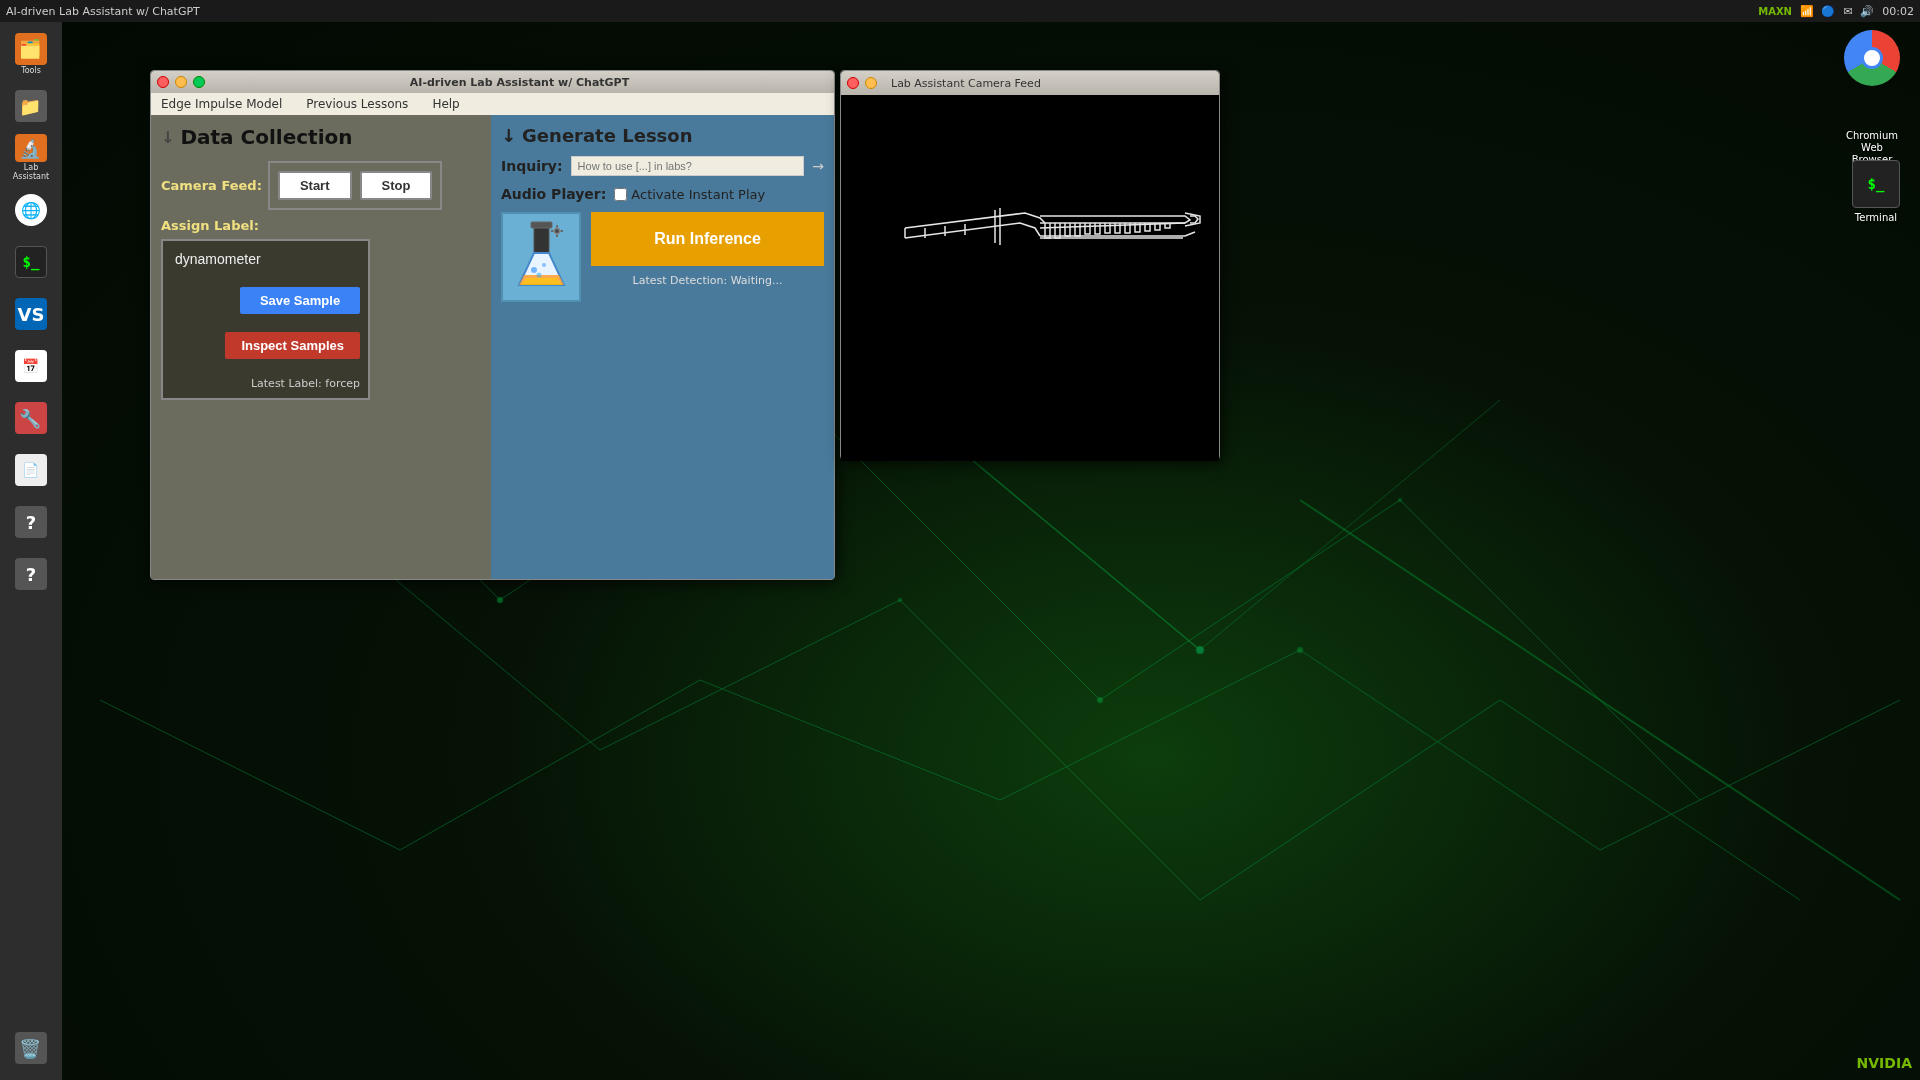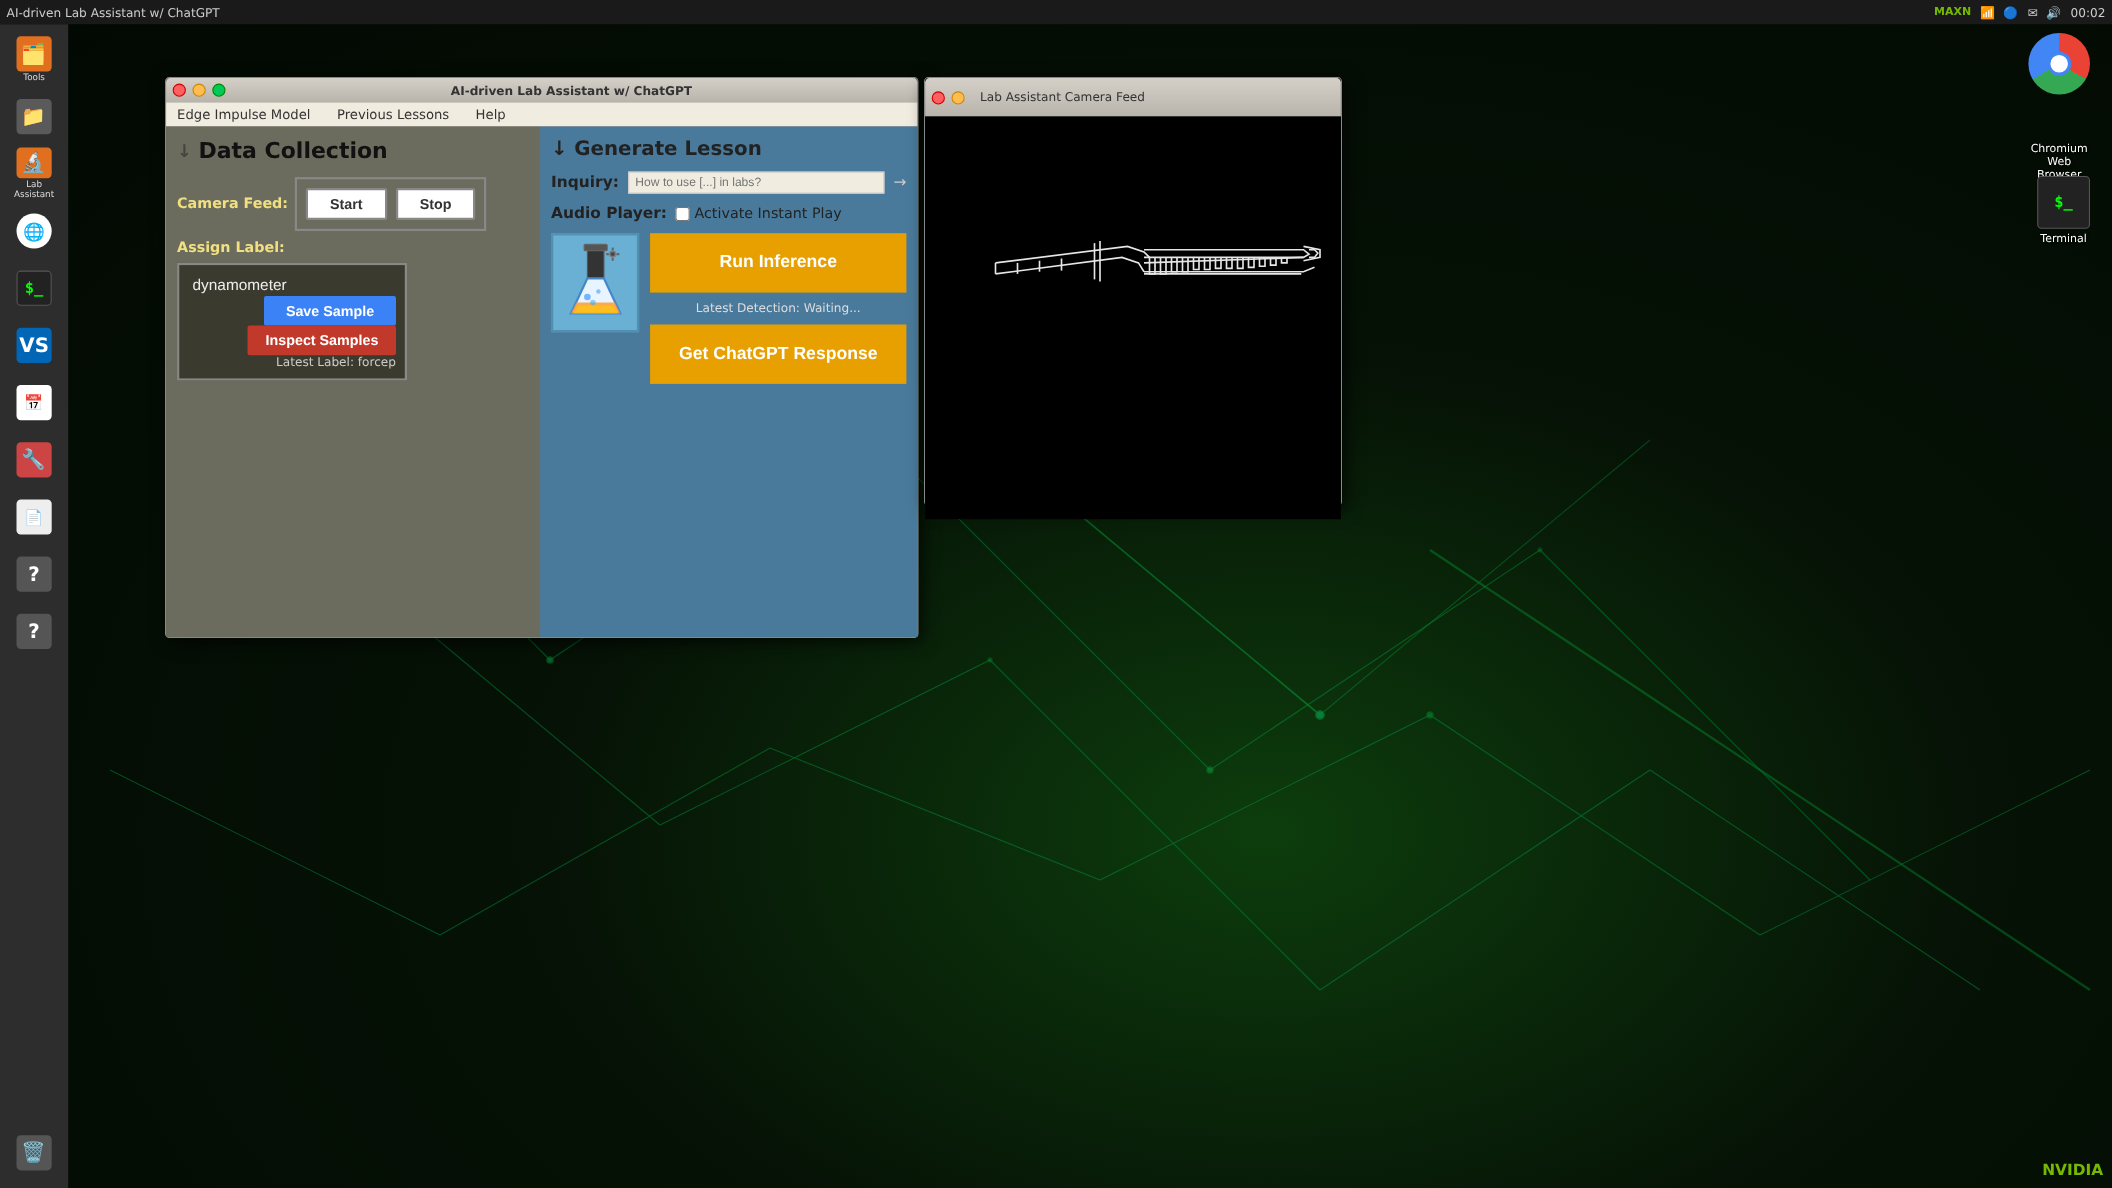--- a/index.html
+++ b/index.html
@@ -269,21 +269,21 @@
       flex-direction: column;
     }
 
     .assign-box {
       flex: 1;
       background: #3a3a2e;
       border: 2px solid #888;
       padding: 8px;
       display: flex;
       flex-direction: column;
-      gap: 0;
+      gap: 18px;
     }
 
     .label-input {
       background: #3a3a2e;
       border: none;
       color: #eee;
       font-size: 14px;
       width: 100%;
       outline: none;
       padding: 2px 4px;
@@ -444,21 +444,21 @@
       width: 380px;
       height: 390px;
       background: #000;
       border: 1px solid #888;
       border-radius: 4px;
       z-index: 30;
       box-shadow: 3px 3px 15px rgba(0,0,0,0.7);
     }
 
     .camera-titlebar {
-      height: 35px;
+      height: 24px;
       background: linear-gradient(to bottom, #d4d0c8, #b8b4ac);
       display: flex;
       align-items: center;
       padding: 0 6px;
       gap: 6px;
       border-radius: 4px 4px 0 0;
     }
 
     .camera-content {
       background: #000;
@@ -692,21 +692,20 @@
               <rect x="10" y="19" width="4" height="5" rx="1" fill="#666"></rect>
               <rect x="0" y="10" width="5" height="4" rx="1" fill="#666"></rect>
               <rect x="19" y="10" width="5" height="4" rx="1" fill="#666"></rect>
             </g>
           </svg>
         </div>
 
         <div class="inference-section">
           <button class="run-inference-btn">Run Inference</button>
           <span class="latest-detection">Latest Detection: Waiting...</span>
-          <button class="chatgpt-btn">Get ChatGPT Response</button>
         </div>
       </div>
     </div>
 
   </div>
 </div>
 
 <div class="camera-window">
   <div class="camera-titlebar">
     <div class="window-btn close"></div>

